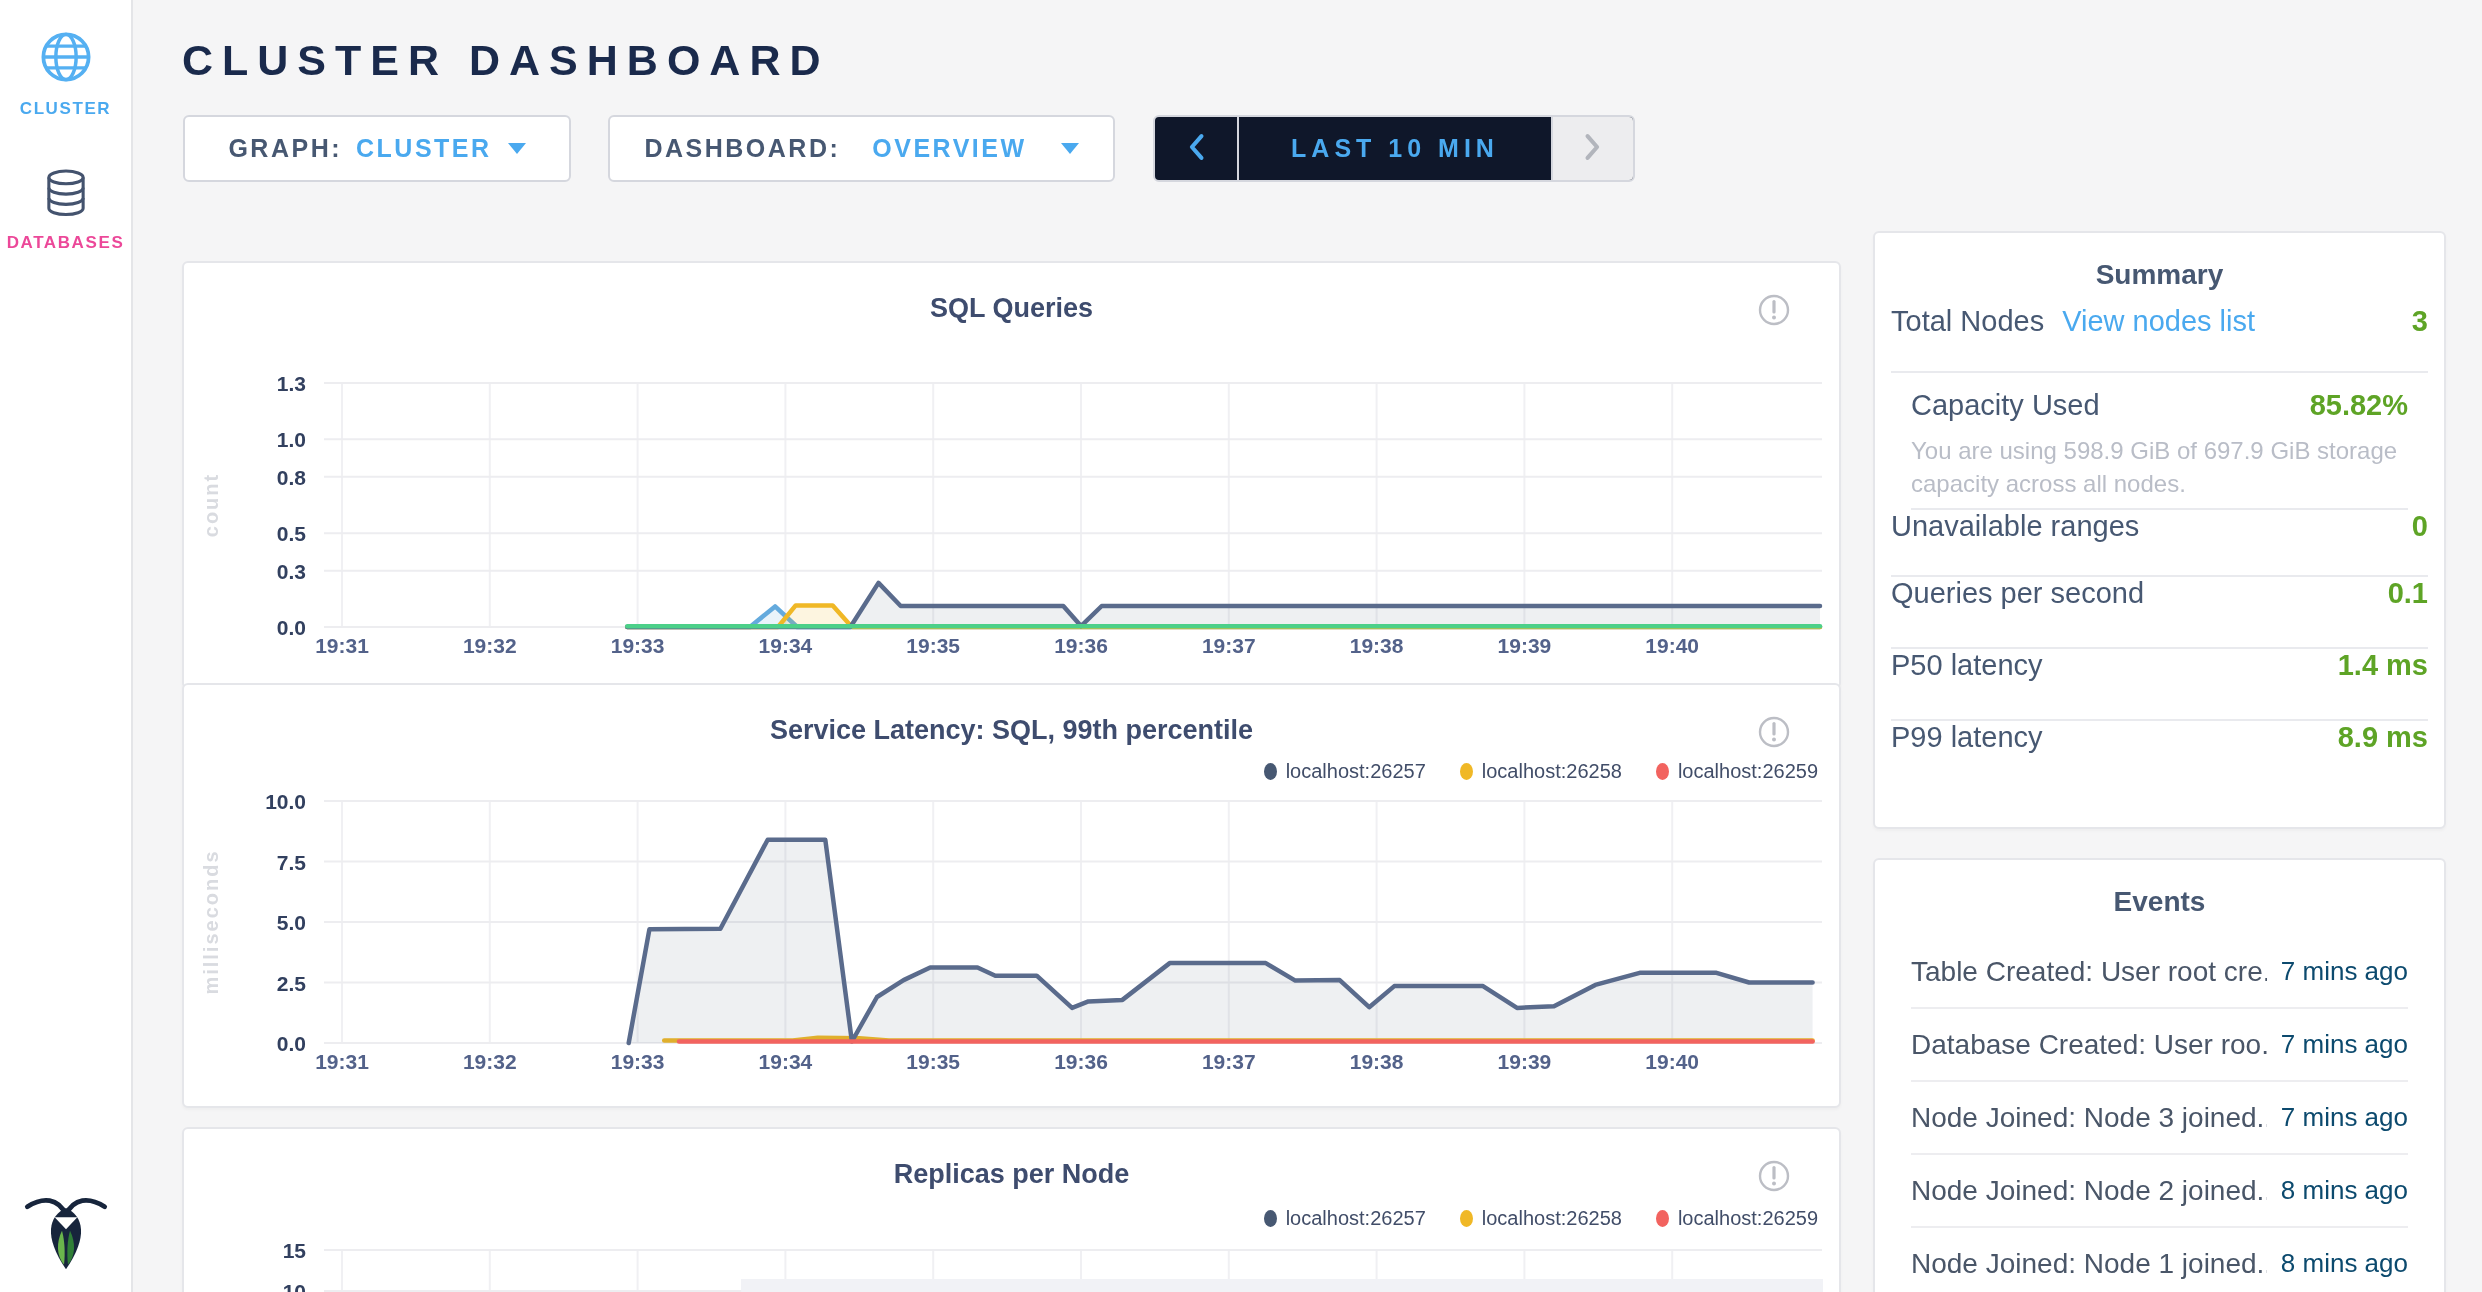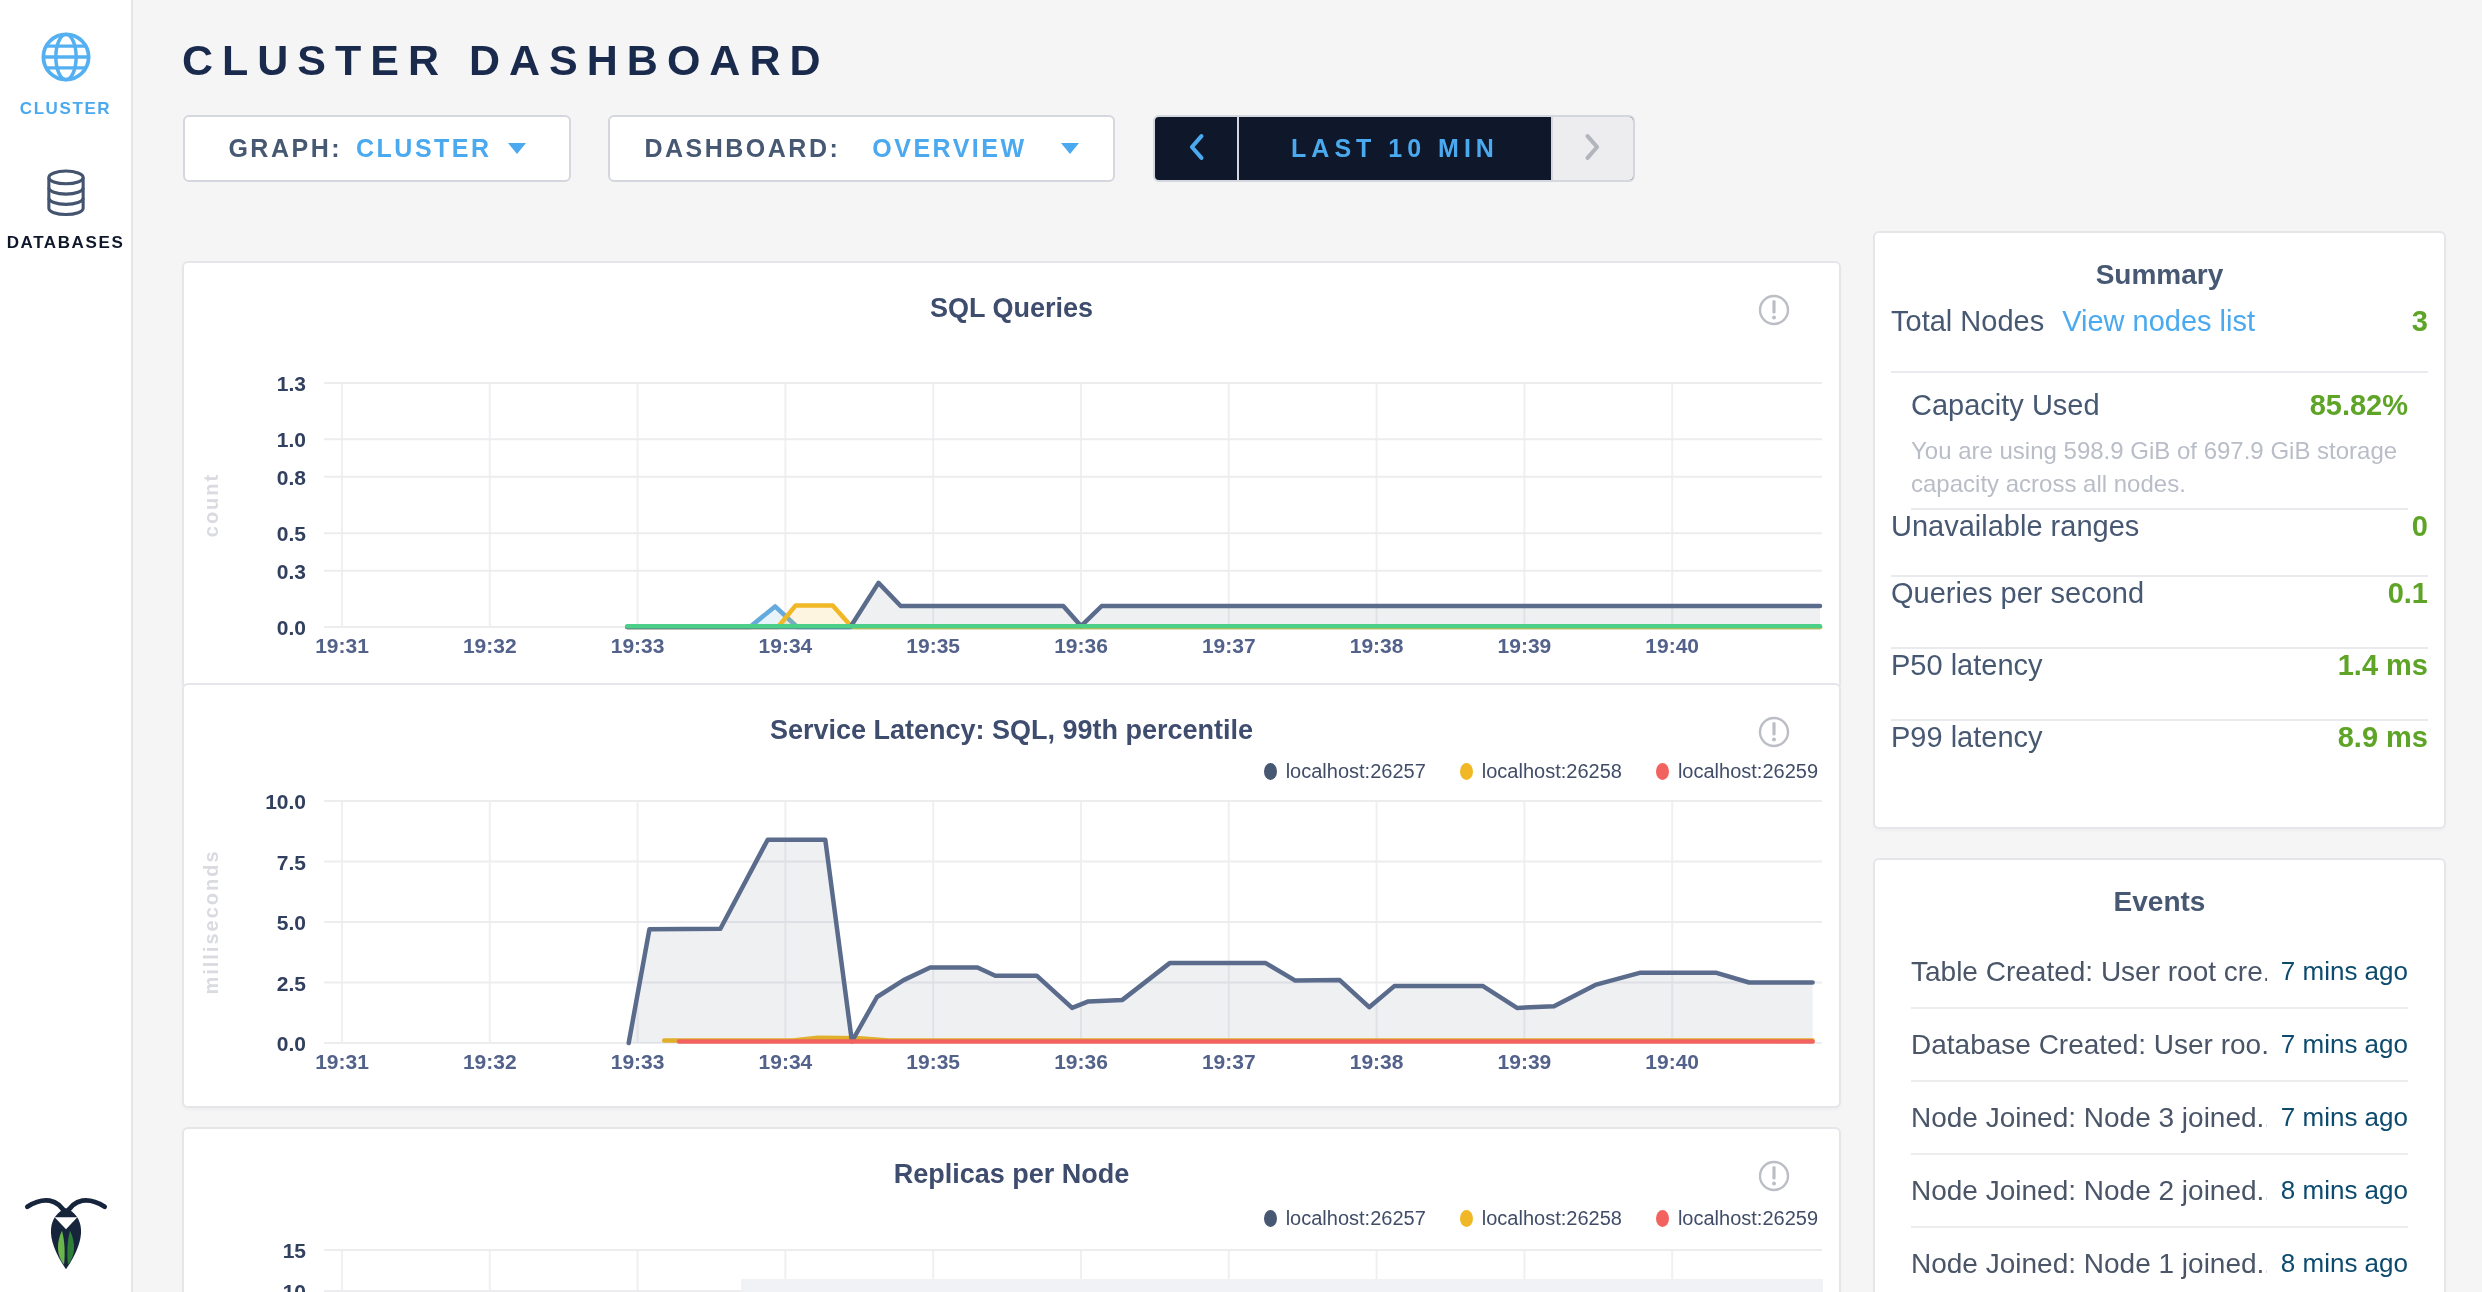--- a/index.html
+++ b/index.html
@@ -9,21 +9,21 @@
     font-family:"Liberation Sans", sans-serif;
     -webkit-font-smoothing:antialiased;
   }
   
   .sidebar{position:absolute;left:0;top:0;bottom:0;width:131px;background:#ffffff;border-right:2px solid #e4e5e8;z-index:5;}
   .nav-item{position:absolute;left:0;width:100%;text-align:center;cursor:pointer;}
   .nav-item .nav-label{display:block;font-size:17px;font-weight:700;letter-spacing:1.6px;margin-top:9px;}
   .nav-cluster{top:28px;}
   .nav-cluster .nav-label{color:#4aa9ef;}
   .nav-databases{top:168px;}
-  .nav-databases .nav-label{color:#0f172a;}
+  .nav-databases .nav-label{color:#ec4899;}
   .logo{position:absolute;left:0;right:0;bottom:16px;text-align:center;cursor:pointer;}
   
   .page-title{position:absolute;left:182px;top:36px;font-size:43px;font-weight:700;letter-spacing:9px;color:#1a2a4c;}
   
   .btn{position:absolute;top:115px;height:67px;background:#fff;border:2px solid #d5d7de;border-radius:6px;
        display:flex;align-items:center;justify-content:center;box-sizing:border-box;cursor:pointer;font-size:25px;font-weight:700;letter-spacing:2.5px;}
   .dd-label{color:#475872;}
   .dd-value{color:#4aa9ef;margin-left:14px;}
   .caret{width:0;height:0;border-left:9px solid transparent;border-right:9px solid transparent;border-top:11px solid #4aa9ef;margin-left:16px;}
   .dd-graph{left:183px;width:388px;}

